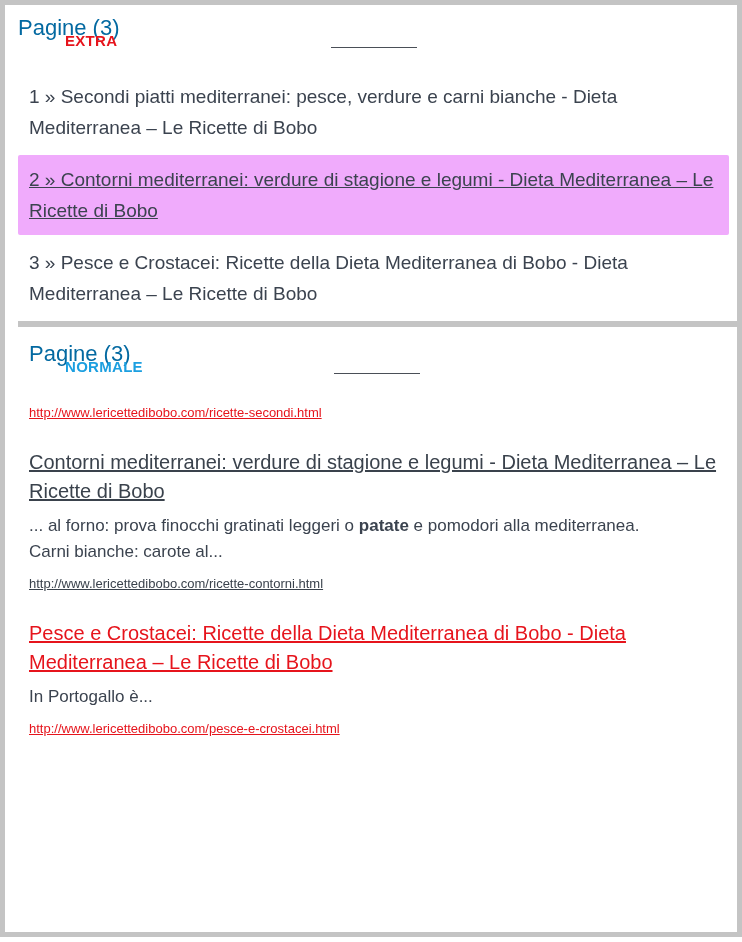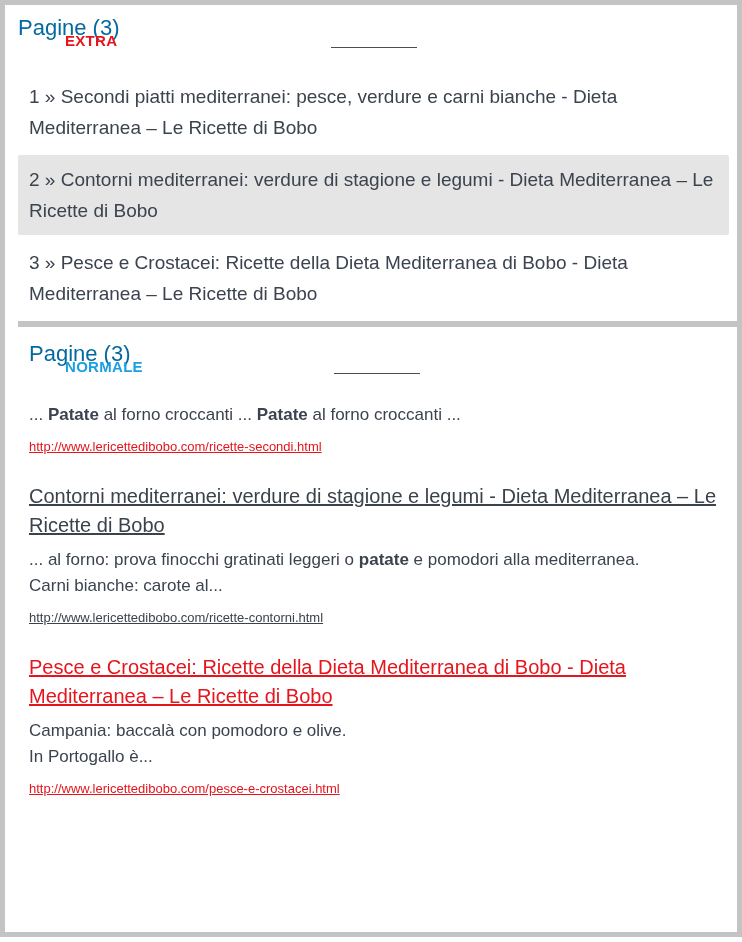--- a/index.html
+++ b/index.html
@@ -18,21 +18,21 @@
   .panel-label { position:absolute; font-size:15px; font-weight:bold; letter-spacing:.3px; }
 
   
   .panel-extra { padding:12px 8px 0 13px; }
   .panel-extra .panel-header { margin-bottom:24px; }
   .panel-extra .panel-label { left:47px; top:15px; color:#e6141c; }
   .extra-item {
     font-size:19px; line-height:31px; color:#3b434f;
     padding:9px 15px 9px 11px; margin-bottom:3px; border-radius:2px;
   }
-  .extra-item.alt { background:#e5e5e5; }
+  .extra-item.alt { background:#f0abfc;text-decoration:underline; }
 
   
   .panel-sep { height:6px; background:#c4c4c4; margin-left:13px; flex:none; }
 
   
   .panel-normale { padding:16px 13px 0 24px; }
   .panel-normale .panel-header { margin-bottom:28px; }
   .panel-normale .panel-label { left:36px; top:15px; color:#1c9fe0; }
 
   .result { margin-bottom:24px; }
@@ -75,23 +75,20 @@
   <div class="panel-sep"></div>
 
   <section class="panel-normale">
     <div class="panel-header">
       <span class="panel-label">NORMALE</span>
       <span class="pages-title">Pagine (3)</span>
       <div class="pages-underline"></div>
     </div>
 
     <div class="result">
-      <div class="snippet">
-        <div class="snippet-line"><span>... </span><b>Patate</b><span> al forno croccanti ... </span><b>Patate</b><span> al forno croccanti ...</span></div>
-      </div>
       <div class="url-row">
         <span class="result-url red">http://www.lericettedibobo.com/ricette-secondi.html</span>
       </div>
     </div>
 
     <div class="result">
       <div>
         <span class="result-title dark">Contorni mediterranei: verdure di stagione e legumi - Dieta Mediterranea – Le Ricette di Bobo</span>
       </div>
       <div class="snippet">
@@ -101,21 +98,20 @@
       <div class="url-row">
         <span class="result-url dark">http://www.lericettedibobo.com/ricette-contorni.html</span>
       </div>
     </div>
 
     <div class="result">
       <div>
         <span class="result-title red">Pesce e Crostacei: Ricette della Dieta Mediterranea di Bobo - Dieta Mediterranea – Le Ricette di Bobo</span>
       </div>
       <div class="snippet">
-        <div class="snippet-line"><span>Campania: baccalà con pomodoro e olive.</span></div>
         <div class="snippet-line"><span>In Portogallo è...</span></div>
       </div>
       <div class="url-row">
         <span class="result-url red">http://www.lericettedibobo.com/pesce-e-crostacei.html</span>
       </div>
     </div>
   </section>
 
 </div>
 

